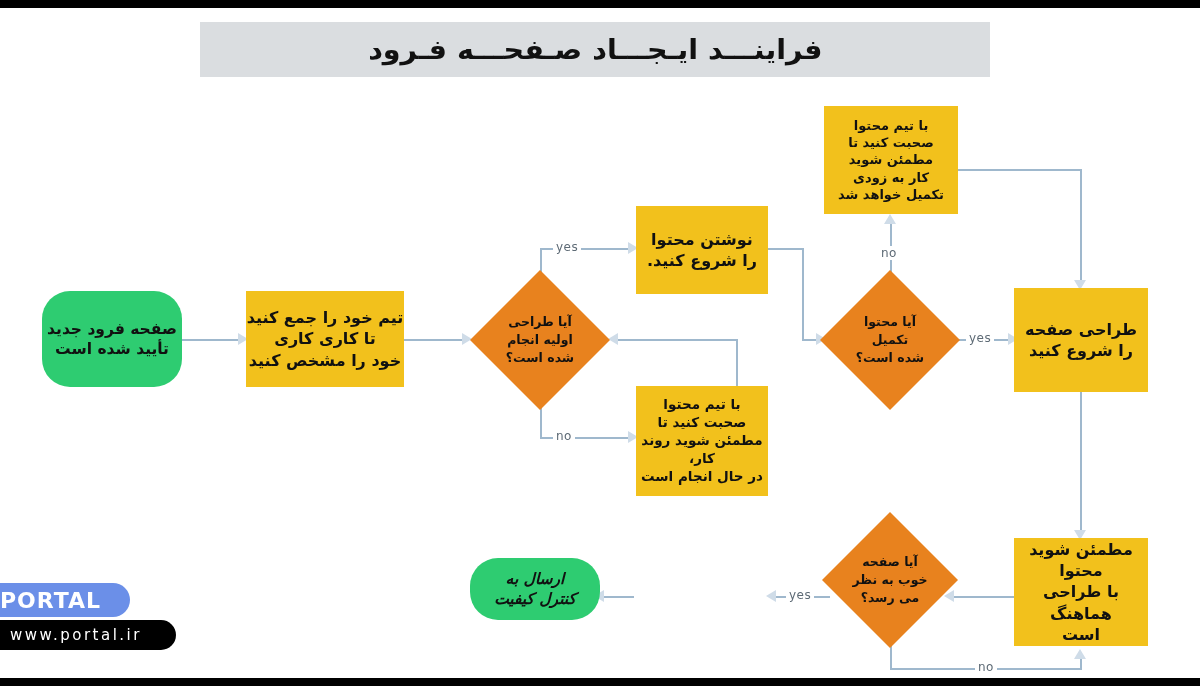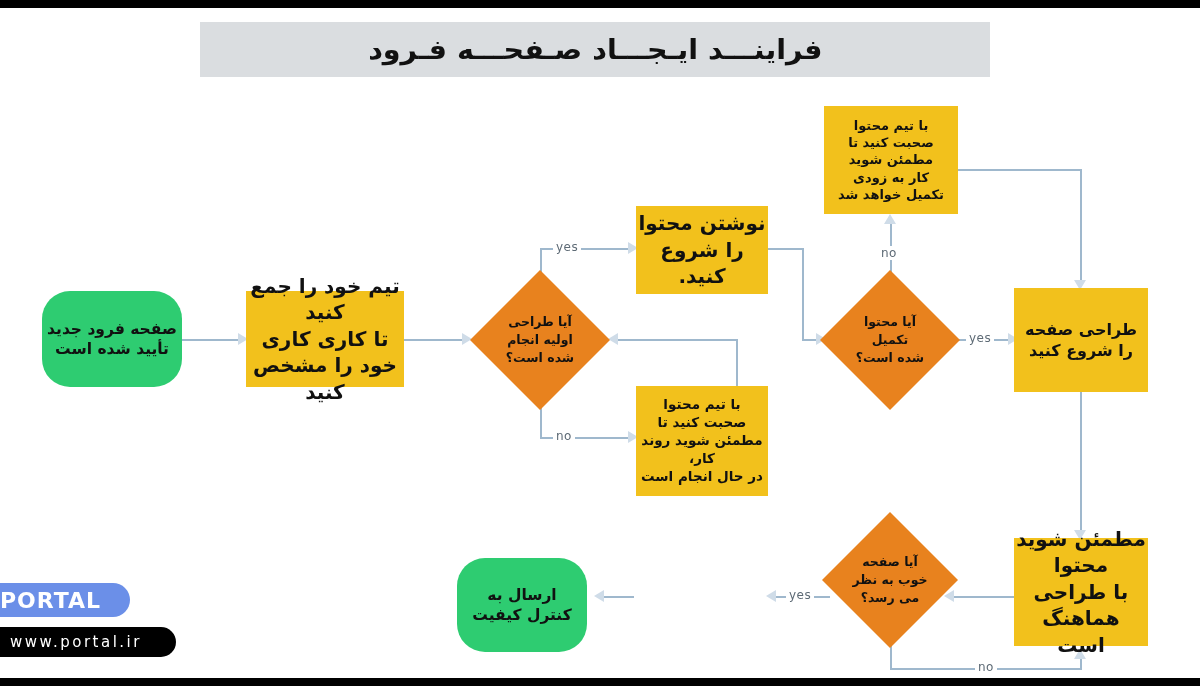--- a/index.html
+++ b/index.html
@@ -35,21 +35,21 @@
     text-align:center;direction:rtl;
     font-weight:bold;color:#111;
     line-height:1.32;
     box-sizing:border-box;
     z-index:3;
   }
   .terminator{
     background:#2ecc71;border-radius:28px;font-size:15.5px;
   }
   .process{
-    background:#f2c11c;font-size:20px;
+    background:#f2c11c;font-size:16px;
   }
   .decision-wrap{position:absolute;z-index:3;}
   .decision-shape{
     position:absolute;left:0;top:0;width:100%;height:100%;
     background:#e8821e;
     transform:rotate(45deg) scale(.707);
     transform-origin:center center;
   }
   .decision-label{
     position:absolute;left:0;top:0;width:100%;height:100%;
@@ -82,21 +82,21 @@
     position:absolute;left:0;top:575px;width:130px;height:34px;
     background:#6b8fe8;border-top-right-radius:17px;border-bottom-right-radius:17px;
     display:flex;align-items:center;z-index:6;
   }
   #wm-portal span{
     color:#ffffff;font-size:22px;font-weight:bold;letter-spacing:1px;
   }
   #wm-url{
     position:absolute;left:0;top:612px;width:176px;height:30px;
     background:#000000;border-top-right-radius:15px;border-bottom-right-radius:15px;
-    display:flex;align-items:center;z-index:6;margin-top:7px;
+    display:flex;align-items:center;z-index:6;
   }
   #wm-url span{
     color:#ffffff;font-size:15px;letter-spacing:2.5px;margin-left:10px;
   }
 </style>
 </head>
 <body>
 
 <div id="canvas">
 
@@ -243,21 +243,21 @@
     <div class="decision-label">
       <div>
         <div>آیا صفحه</div>
         <div>خوب به نظر</div>
         <div>می رسد؟</div>
       </div>
     </div>
   </div>
 
 
-  <div class="node terminator" style="left:457px;top:550px;width:130px;height:94px;">
+  <div class="node terminator" style="left:470px;top:550px;width:130px;height:62px;font-style:italic;">
     <div>
       <div>ارسال به</div>
       <div>کنترل کیفیت</div>
     </div>
   </div>
 
   <div id="wm-portal">
     <span>PORTAL</span>
   </div>
   <div id="wm-url">

